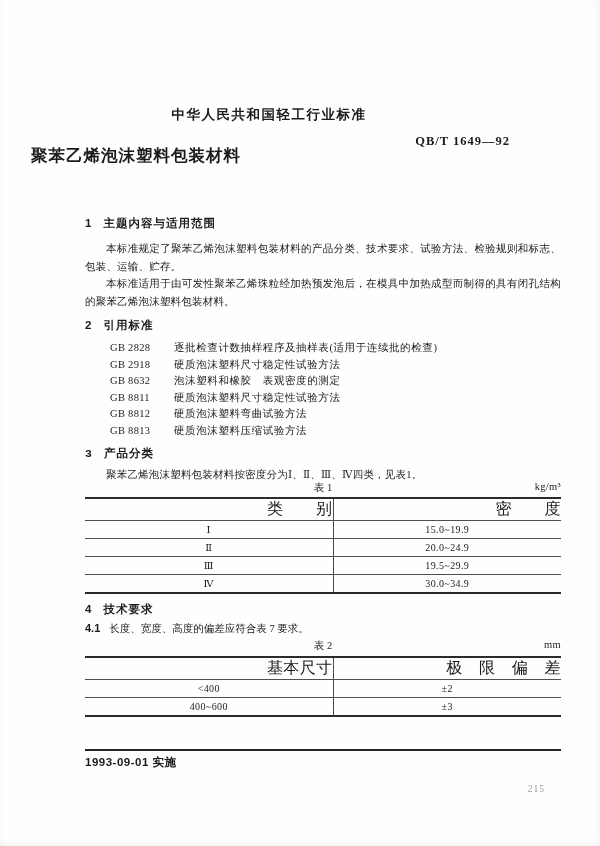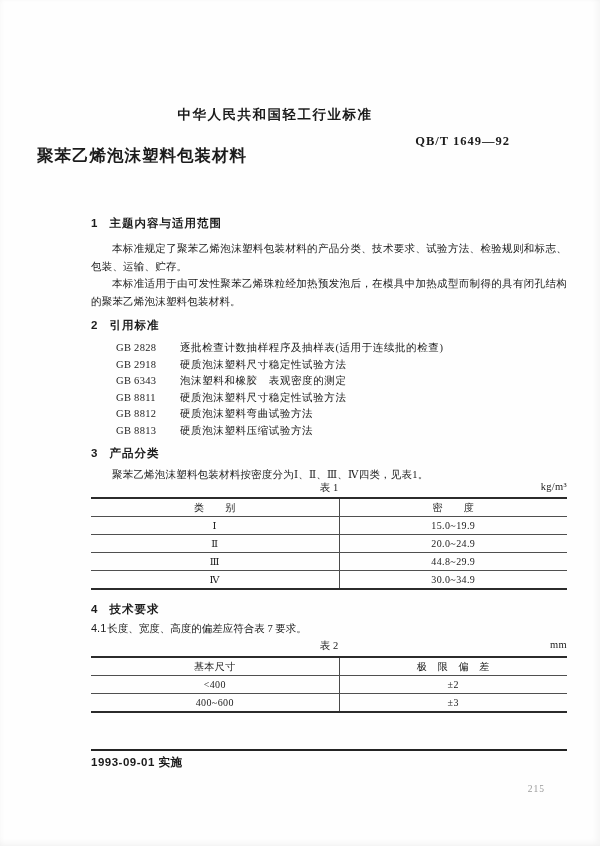--- a/index.html
+++ b/index.html
@@ -8,21 +8,21 @@
     background:#e9e9e9;
     font-family:"Liberation Serif","DejaVu Serif",serif;
   }
   .page{
     position:relative;width:600px;height:846px;overflow:hidden;
     background:#fefefe;
     box-shadow:inset -3px -3px 6px rgba(0,0,0,0.04), inset 2px 0 4px rgba(0,0,0,0.02);
     color:#1b1b1b;
   }
   .content{position:absolute;left:82px;top:0;width:476px;}
-  .abs{position:absolute;left:9px;width:100%;}
+  .abs{position:absolute;left:3px;width:100%;}
 
   
   .org-line{
     top:106px;text-align:center;
     font-family:"Liberation Sans","DejaVu Sans",sans-serif;
     font-weight:bold;font-size:13.5px;letter-spacing:1.5px;
     transform:translateX(-54px);
   }
   .doc-num{
     position:absolute;right:48px;top:134px;
@@ -35,36 +35,36 @@
     font-weight:bold;font-size:16.5px;letter-spacing:1px;
     transform:translateX(-54px);
   }
 
   
   .sec-h{
     font-family:"Liberation Sans","DejaVu Sans",sans-serif;
     font-weight:bold;font-size:11.5px;letter-spacing:1px;
   }
   .sec-h .no{display:inline-block;margin-right:12px;letter-spacing:0;}
-  .h-s1{top:216px;} .h-s2{top:318px;} .h-s3{top:446px;} .h-s4{top:602px;}
+  .h-s1{top:216px;} .h-s2{top:318px;} .h-s3{top:446px;font-family:Liberation Mono, monospace;} .h-s4{top:602px;}
 
   
   .para{
     font-size:10.5px;line-height:17.5px;letter-spacing:0.2px;
     text-align:justify;margin:0;
   }
   .para.ind{text-indent:21px;}
   .p-s1{top:240px;}
   .p-s3{top:466px;}
 
   
   .clause{top:622px;font-size:10.5px;}
   .clause .no{
     font-family:"Liberation Sans","DejaVu Sans",sans-serif;
-    font-weight:normal;display:inline-block;margin-right:1px;font-size:11px;
+    font-weight:bold;display:inline-block;margin-right:9px;font-size:11px;
   }
 
   
   .refs{top:341px;}
   .ref-row{height:16.5px;font-size:10.5px;letter-spacing:0.6px;padding-left:25px;}
   .ref-row .code{
     display:inline-block;width:50px;letter-spacing:0.3px;
     font-family:"Liberation Serif","DejaVu Serif",serif;margin-right:14px;
   }
 
@@ -81,21 +81,21 @@
   .t1{top:497px;} .t2{top:656px;}
   table.std td{
     height:17px;text-align:center;vertical-align:middle;
     font-size:10px;letter-spacing:0.4px;padding:0;
   }
   table.std td.c1{width:52%;border-right:1px solid #4a4a4a;}
   table.std tr td{border-bottom:1px solid #4f4f4f;}
   table.std tr:last-child td{border-bottom:none;}
   table.std td.hd{
     font-family:Liberation Serif, serif;
-    font-size:10px;font-weight:normal;
+    font-size:16px;font-weight:normal;text-align:right;
   }
 
   
   .foot-rule{top:749px;border-top:2.5px solid #242424;height:0;}
   .foot-line{
     top:755px;display:flex;justify-content:space-between;
     font-family:"Liberation Sans","DejaVu Sans",sans-serif;
     font-weight:bold;font-size:11.5px;letter-spacing:0.5px;
   }
   .page-num{
@@ -125,21 +125,21 @@
       <span class="no">2</span><span>引用标准</span>
     </div>
     <div class="abs refs">
       <div class="ref-row">
         <span class="code">GB 2828</span><span>逐批检查计数抽样程序及抽样表(适用于连续批的检查)</span>
       </div>
       <div class="ref-row">
         <span class="code">GB 2918</span><span>硬质泡沫塑料尺寸稳定性试验方法</span>
       </div>
       <div class="ref-row">
-        <span class="code">GB 6343</span><span>泡沫塑料和橡胶　表观密度的测定</span>
+        <span class="code">GB 8632</span><span>泡沫塑料和橡胶　表观密度的测定</span>
       </div>
       <div class="ref-row">
         <span class="code">GB 8811</span><span>硬质泡沫塑料尺寸稳定性试验方法</span>
       </div>
       <div class="ref-row">
         <span class="code">GB 8812</span><span>硬质泡沫塑料弯曲试验方法</span>
       </div>
       <div class="ref-row">
         <span class="code">GB 8813</span><span>硬质泡沫塑料压缩试验方法</span>
       </div>
@@ -163,21 +163,21 @@
         <tr>
           <td class="c1">Ⅰ</td>
           <td>15.0~19.9</td>
         </tr>
         <tr>
           <td class="c1">Ⅱ</td>
           <td>20.0~24.9</td>
         </tr>
         <tr>
           <td class="c1">Ⅲ</td>
-          <td>44.8~29.9</td>
+          <td>19.5~29.9</td>
         </tr>
         <tr>
           <td class="c1">Ⅳ</td>
           <td>30.0~34.9</td>
         </tr>
       </tbody>
     </table>
 
     <div class="abs sec-h h-s4">
       <span class="no">4</span><span>技术要求</span>

